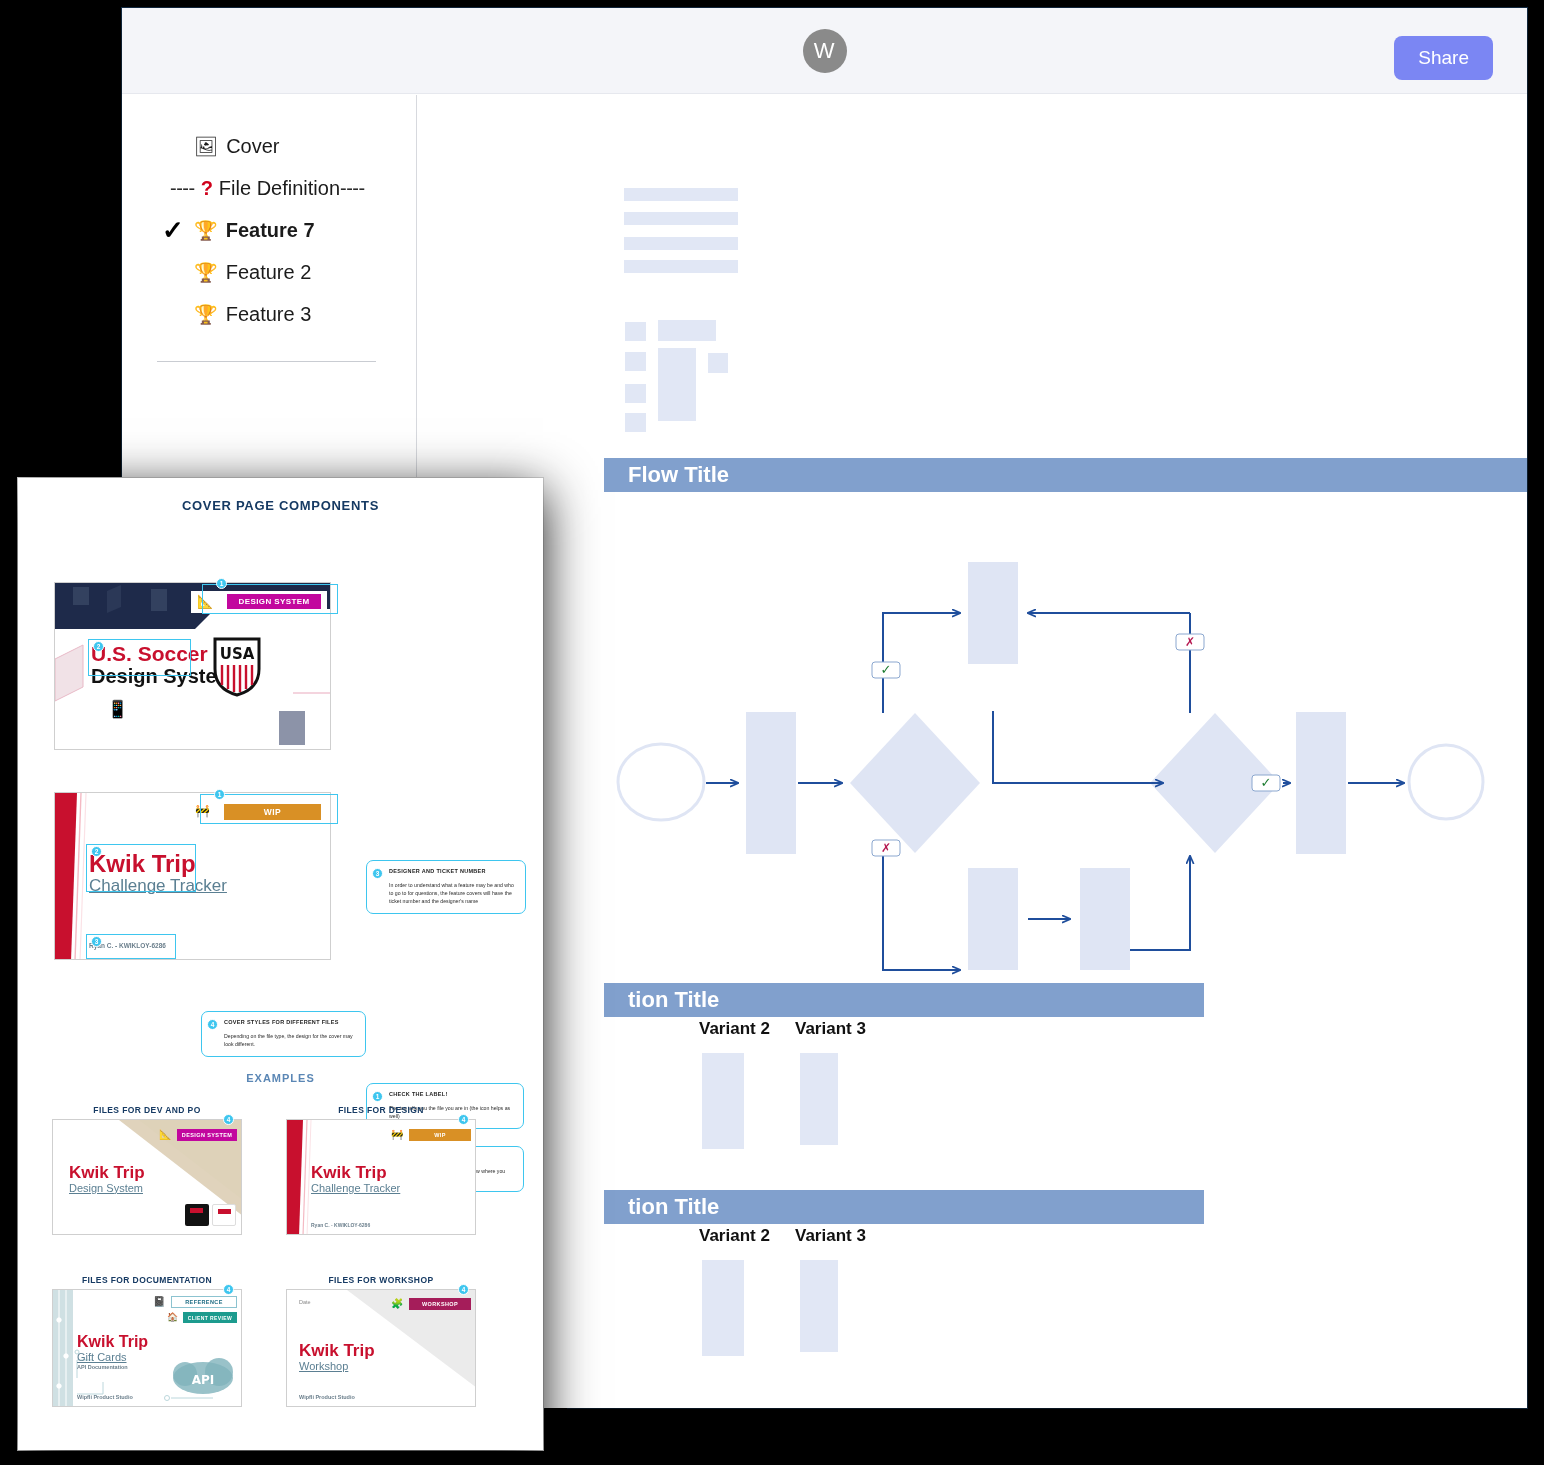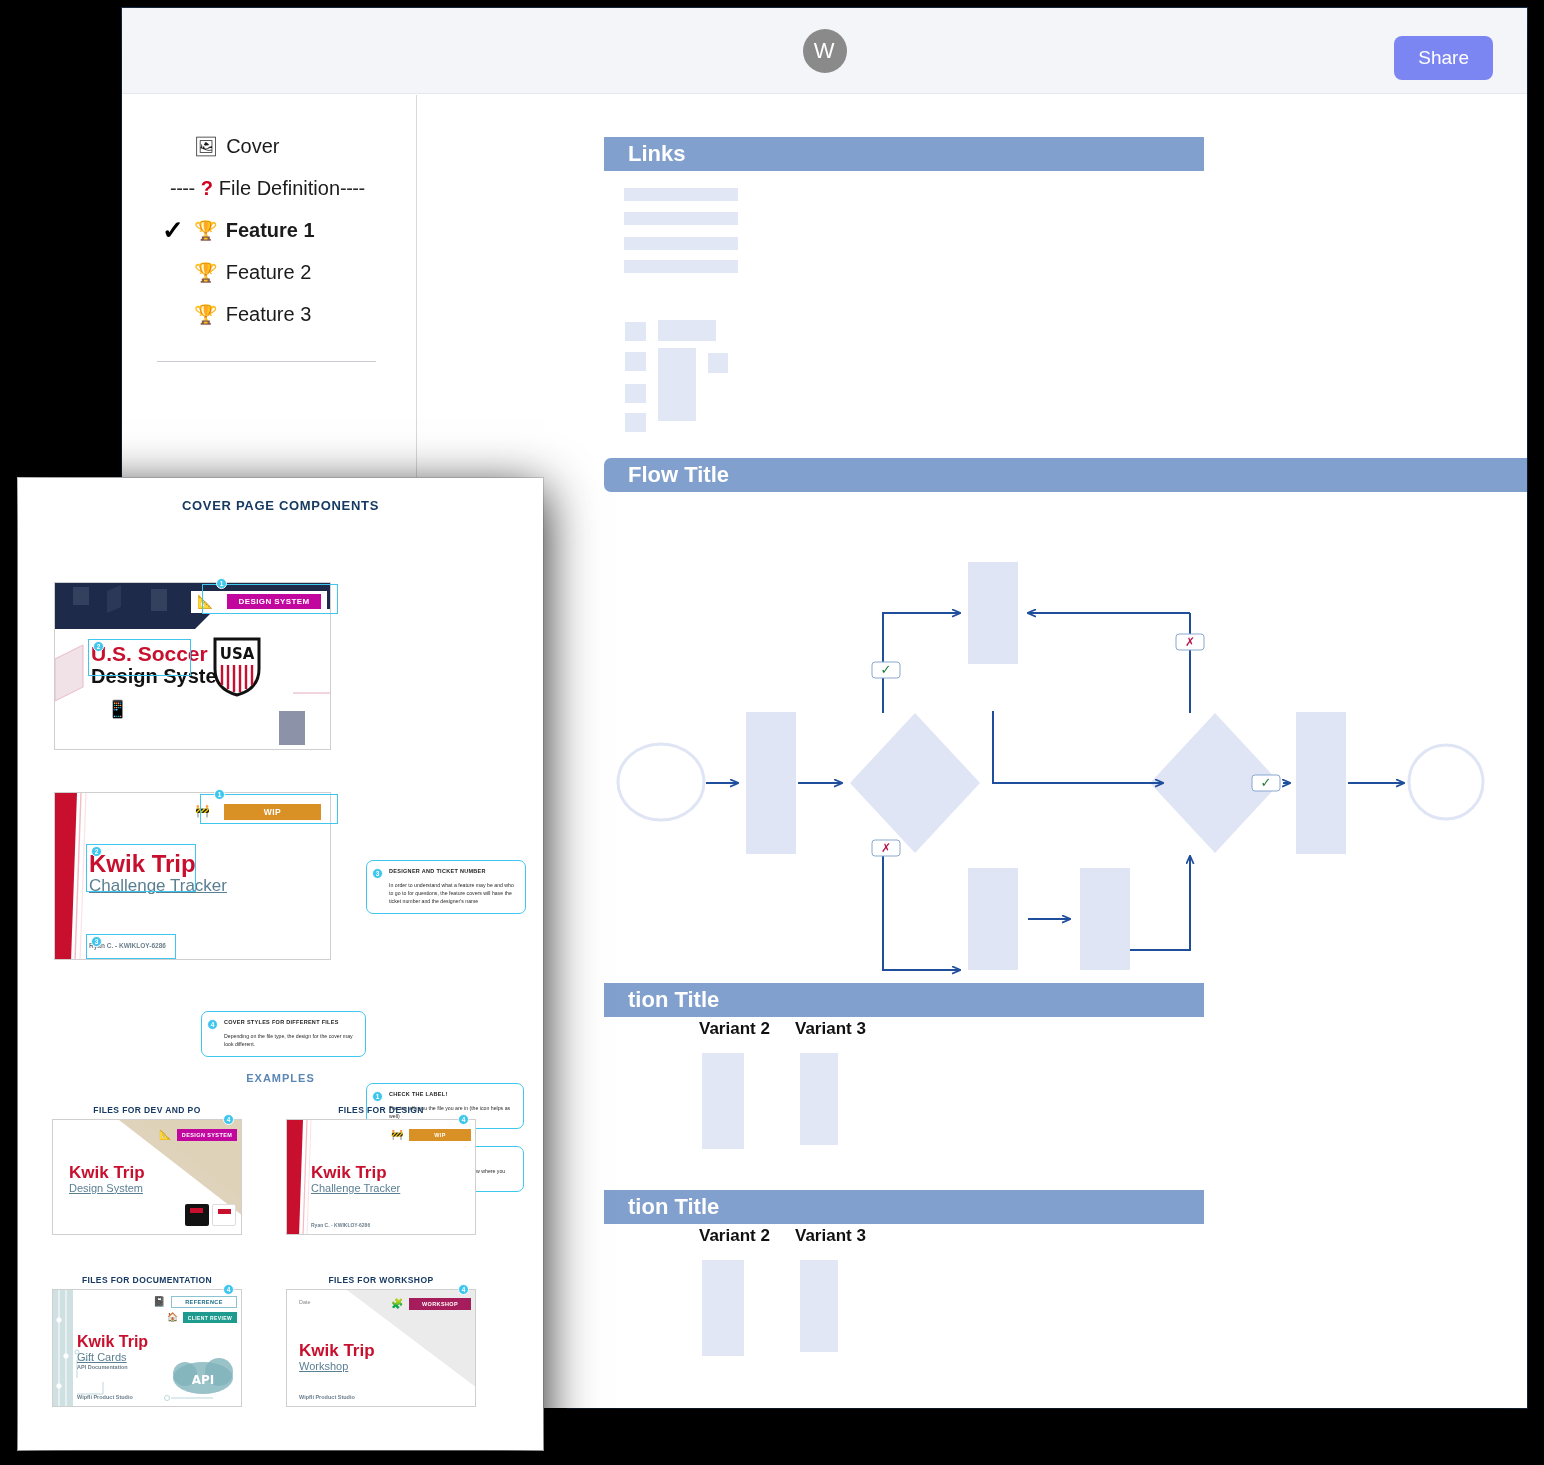--- a/index.html
+++ b/index.html
@@ -178,53 +178,52 @@
       <div class="nav-row" style="padding-left:48px;">
         <span class="dash">----</span>
         <span class="qmark">?</span>
         <span class="nav-label">File Definition</span>
           <span class="dash">----</span>
       </div>
 
       <div class="nav-row active">
         <span class="check">✓</span>
         <span class="emoji">🏆</span>
-        <span class="nav-label">Feature 1</span>
+        <span class="nav-label">Feature 7</span>
       </div>
 
       <div class="nav-row">
         <span class="emoji">🏆</span>
         <span class="nav-label">Feature 2</span>
       </div>
 
       <div class="nav-row">
         <span class="emoji">🏆</span>
         <span class="nav-label">Feature 3</span>
       </div>
 
       <div id="nav-divider"></div>
     </div>
 
     <div id="content">
 
-      <div class="section-bar" style="left:186px; top:42px; width:600px;">Links</div>
       <div class="ph" style="left:206px; top:93px; width:114px; height:13px;"></div>
       <div class="ph" style="left:206px; top:117px; width:114px; height:13px;"></div>
       <div class="ph" style="left:206px; top:142px; width:114px; height:13px;"></div>
       <div class="ph" style="left:206px; top:165px; width:114px; height:13px;"></div>
 
       <div class="ph" style="left:207px; top:227px; width:21px; height:19px;"></div>
       <div class="ph" style="left:240px; top:225px; width:58px; height:21px;"></div>
       <div class="ph" style="left:207px; top:257px; width:21px; height:19px;"></div>
       <div class="ph" style="left:240px; top:253px; width:38px; height:73px;"></div>
       <div class="ph" style="left:290px; top:258px; width:20px; height:20px;"></div>
       <div class="ph" style="left:207px; top:289px; width:21px; height:19px;"></div>
       <div class="ph" style="left:207px; top:318px; width:21px; height:19px;"></div>
 
-      <div class="section-bar" style="left:186px; top:363px; width:940px;border-radius:7px;">Flow Title</div>
+      <div class="section-bar" style="left:186px; top:363px; width:940px;">Flow Title</div>
 
       <svg id="flow" viewBox="0 0 1109 1313" xmlns="http://www.w3.org/2000/svg">
         <defs>
           <marker id="ah" markerWidth="9" markerHeight="9" refX="8" refY="4.5" orient="auto" markerUnits="userSpaceOnUse">
             <path d="M0,0.8 L8.5,4.5 L0,8.2" fill="none" stroke="#1f4e9c" stroke-width="1.7"></path>
           </marker>
         </defs>
         <g transform="translate(200,455)">
 
           <ellipse cx="43" cy="232" rx="43" ry="38" fill="#ffffff" stroke="#dfe5f4" stroke-width="3"></ellipse>

